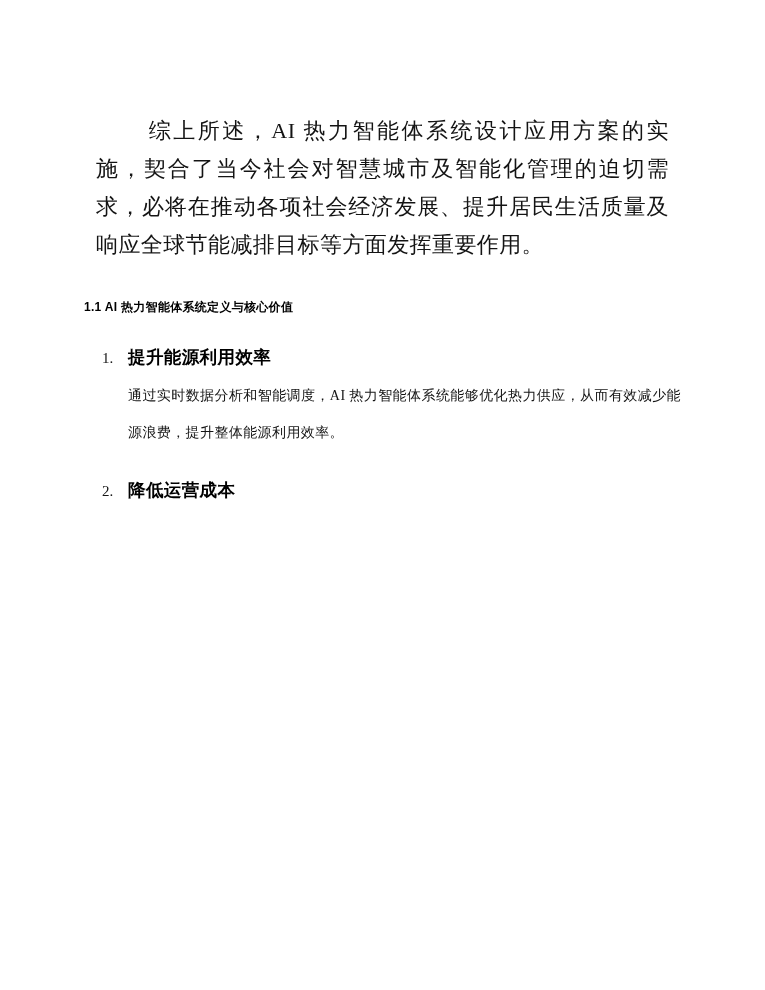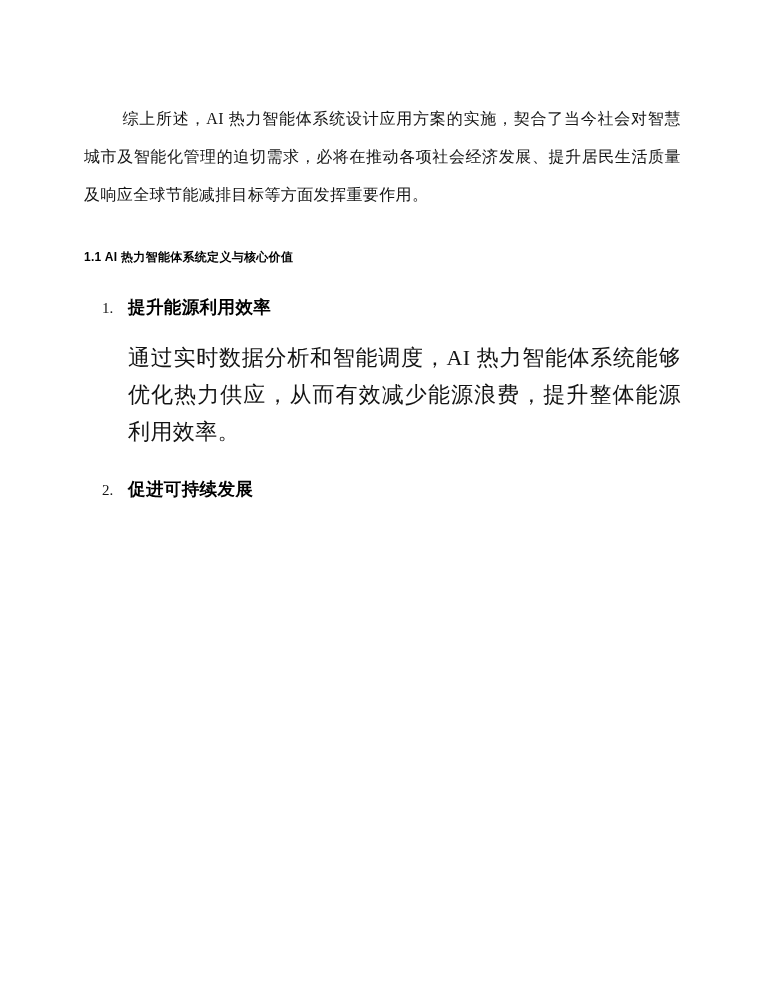--- a/index.html
+++ b/index.html
@@ -12,25 +12,25 @@
     width: 765px;
     height: 990px;
     background: #ffffff;
     overflow: hidden;
     font-family: "Liberation Serif", "DejaVu Serif", serif;
     color: #141414;
     box-sizing: border-box;
     padding: 100px 84px 40px 84px;
   }
   .body-text {
-    font-size: 16px;
+    font-size: 22px;
     line-height: 38px;
     text-align: justify;
     letter-spacing: 0.4px;
-    margin: 0;
+    margin: 12px;
   }
   .indent-first {
     text-indent: 2.4em;
   }
   .section-heading {
     font-family: "Liberation Sans", "DejaVu Sans", sans-serif;
     font-size: 12px;
     font-weight: 700;
     color: #000000;
     margin: 28px 0 16px 0;
@@ -61,22 +61,22 @@
     color: #141414;
   }
   .li-title {
     font-family: "Liberation Sans", "DejaVu Sans", sans-serif;
     font-weight: 700;
     color: #000000;
     letter-spacing: 0.4px;
     text-align: right;
   }
   .li-desc {
-    margin: 12px 0 0 26px;
-    font-size: 22px;
+    margin: 0 0 0 26px;
+    font-size: 14px;
     line-height: 37px;
     text-align: justify;
     letter-spacing: 0.4px;
   }
 </style>
 </head>
 <body>
 
 <div class="page">
 
@@ -90,18 +90,18 @@
     <li>
       <div class="li-head">
         <span class="li-number">1.</span>
         <span class="li-title">提升能源利用效率</span>
       </div>
       <p class="li-desc">通过实时数据分析和智能调度，AI 热力智能体系统能够优化热力供应，从而有效减少能源浪费，提升整体能源利用效率。</p>
     </li>
     <li>
       <div class="li-head">
         <span class="li-number">2.</span>
-        <span class="li-title">促进可持续发展</span>
+        <span class="li-title">降低运营成本</span>
       </div>
     </li>
   </ol>
 
 </div>
 
 </body></html>

